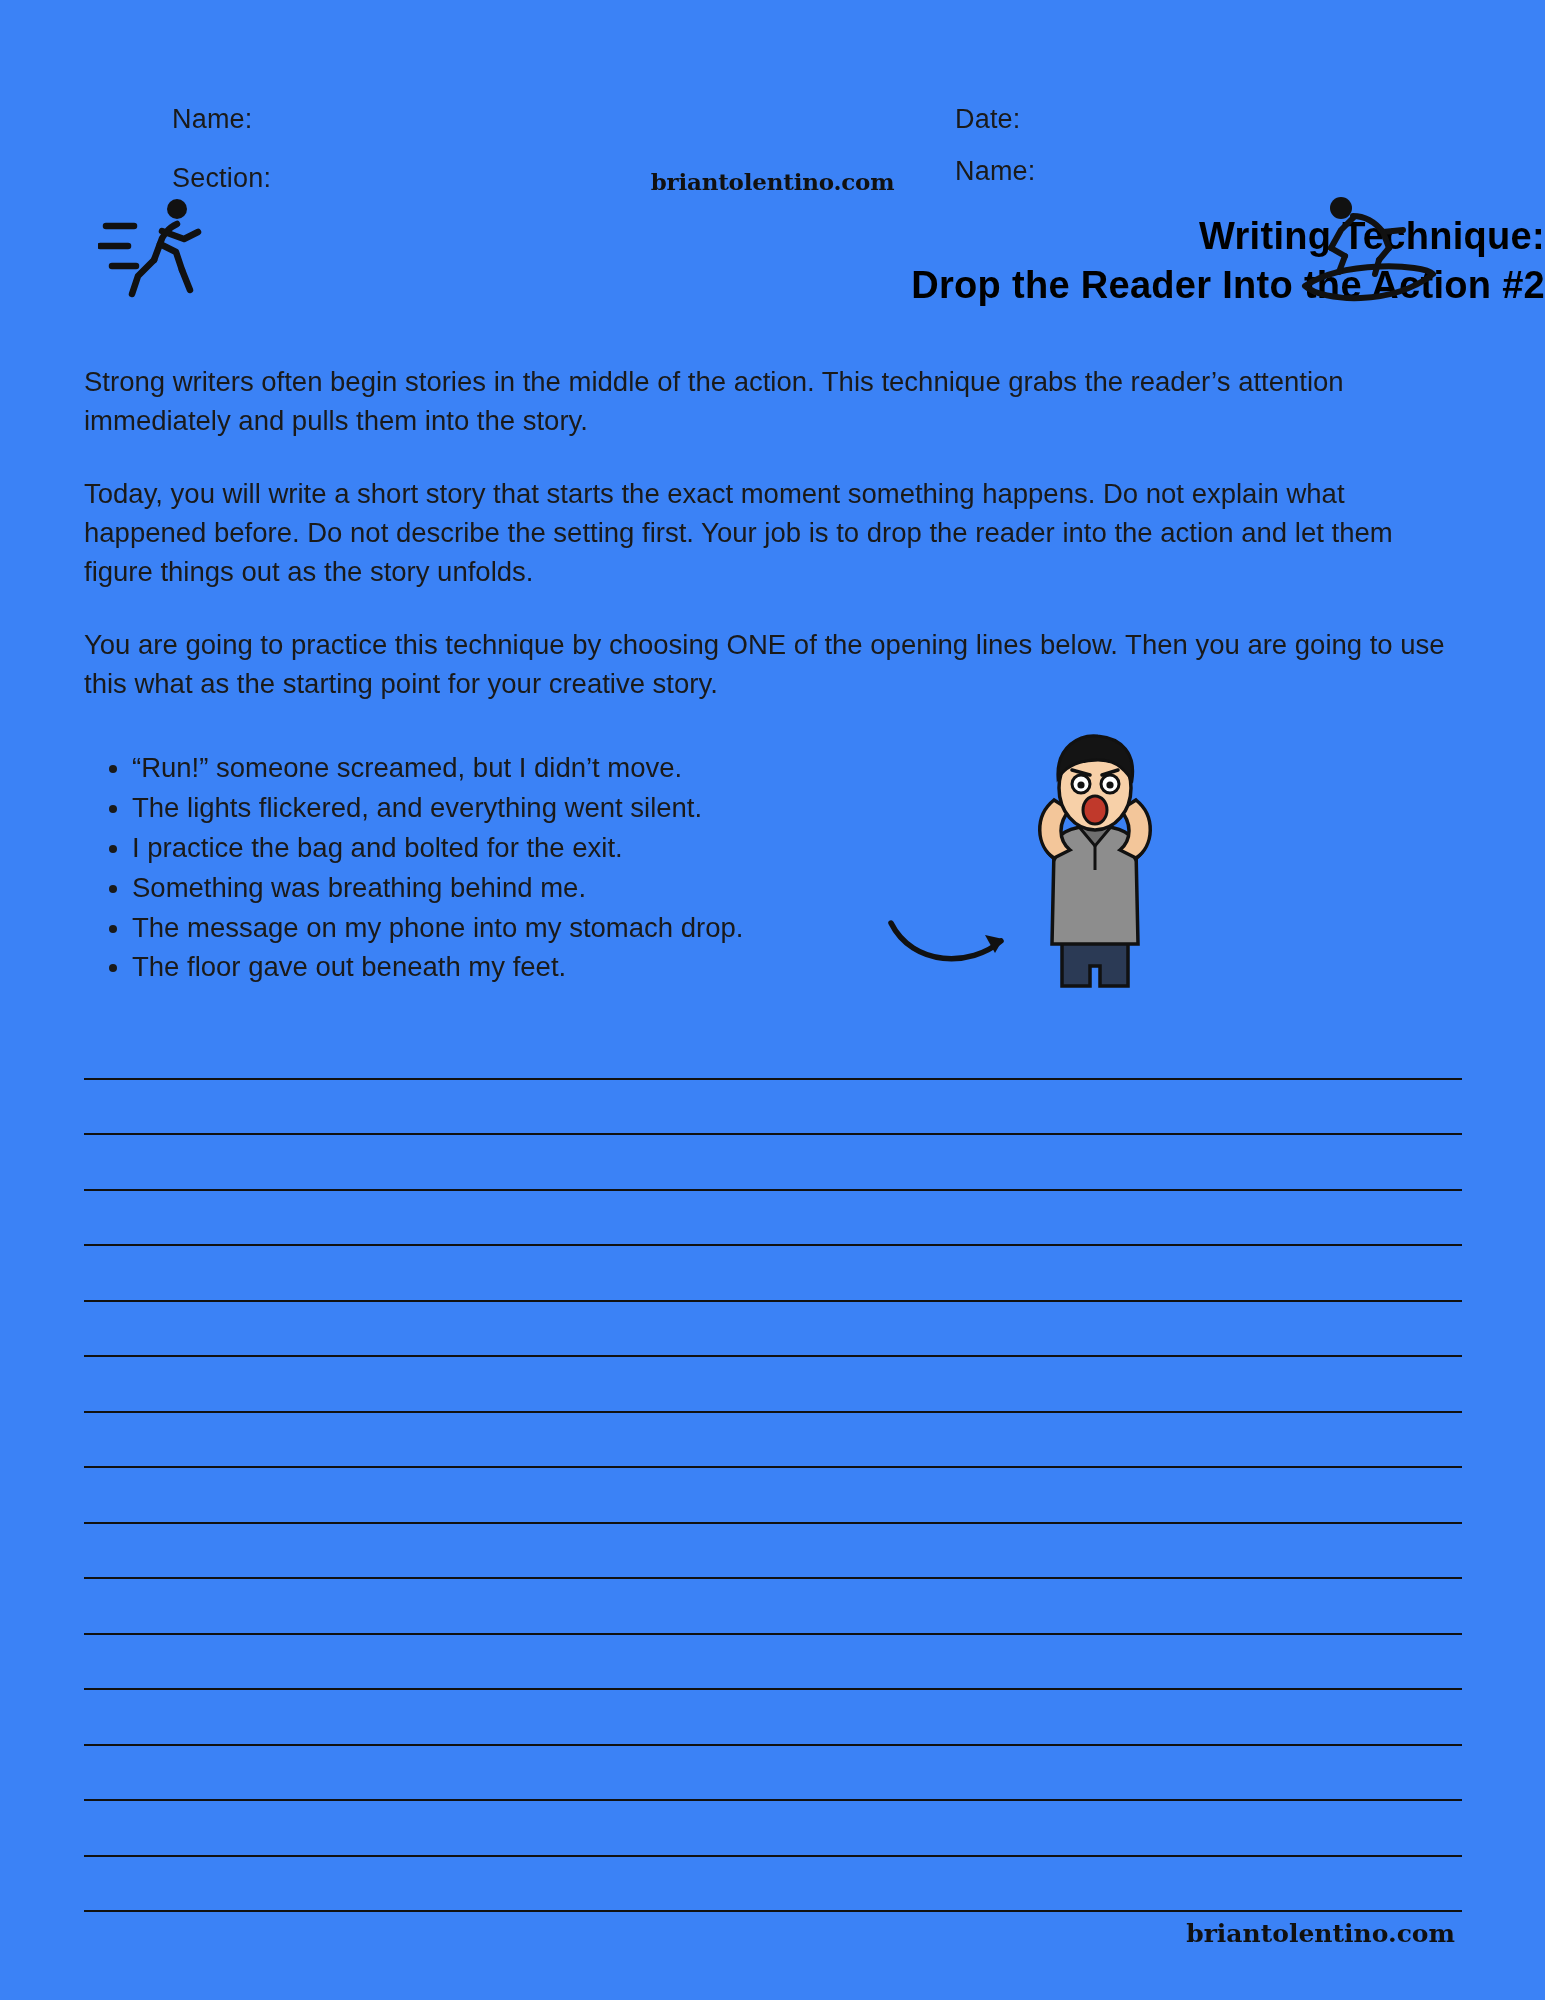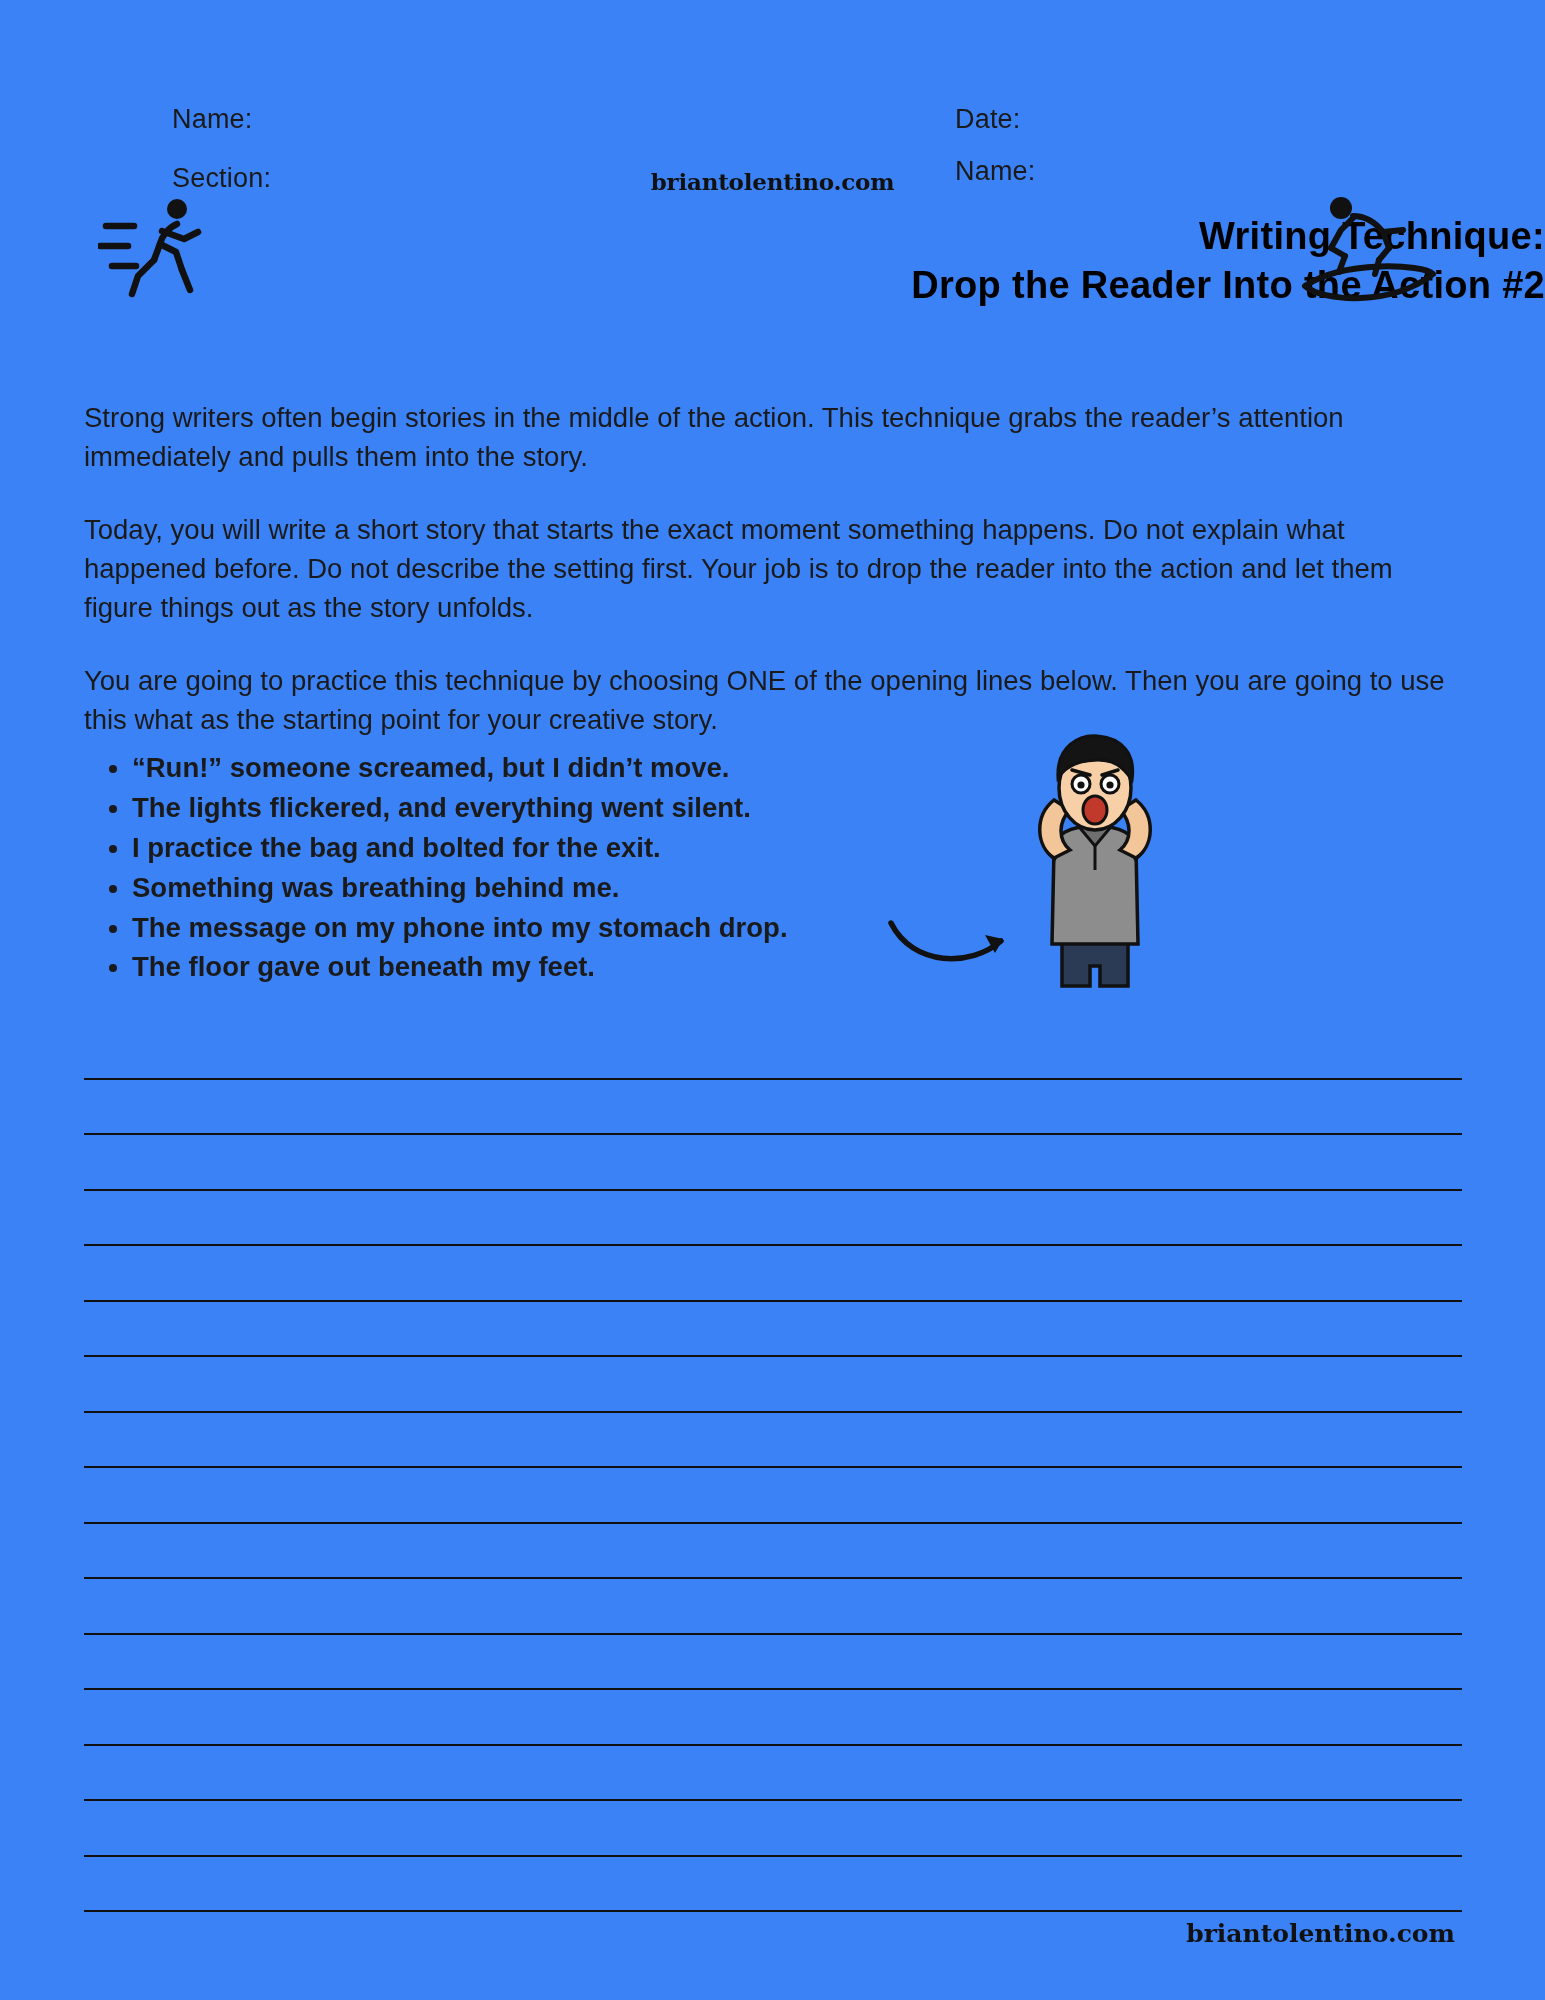--- a/index.html
+++ b/index.html
@@ -83,37 +83,36 @@
 
   
   .body-text {
     position: absolute;
     left: 84px;
     top: 362px;
     width: 1382px;
     font-size: 27.5px;
     line-height: 1.42;
     color: #1a1a1a;
-    margin-top: 36px;
   }
   .body-text p { margin: 0 0 34px 0; }
 
   
   .bullets {
     position: absolute;
     left: 84px;
     top: 752px;
     width: 920px;
     font-size: 27.5px;
     line-height: 1.16;
     color: #1a1a1a;
     margin: 0;
     padding-left: 48px;
   }
-  .bullets li { margin: 0 0 8px 0; font-weight: bold; }
+  .bullets li { margin: 0 0 8px 0; }
 
   
   .kid {
     position: absolute;
     left: 1010px;
     top: 730px;
     width: 170px;
     height: 270px;
   }
   .arrow {

